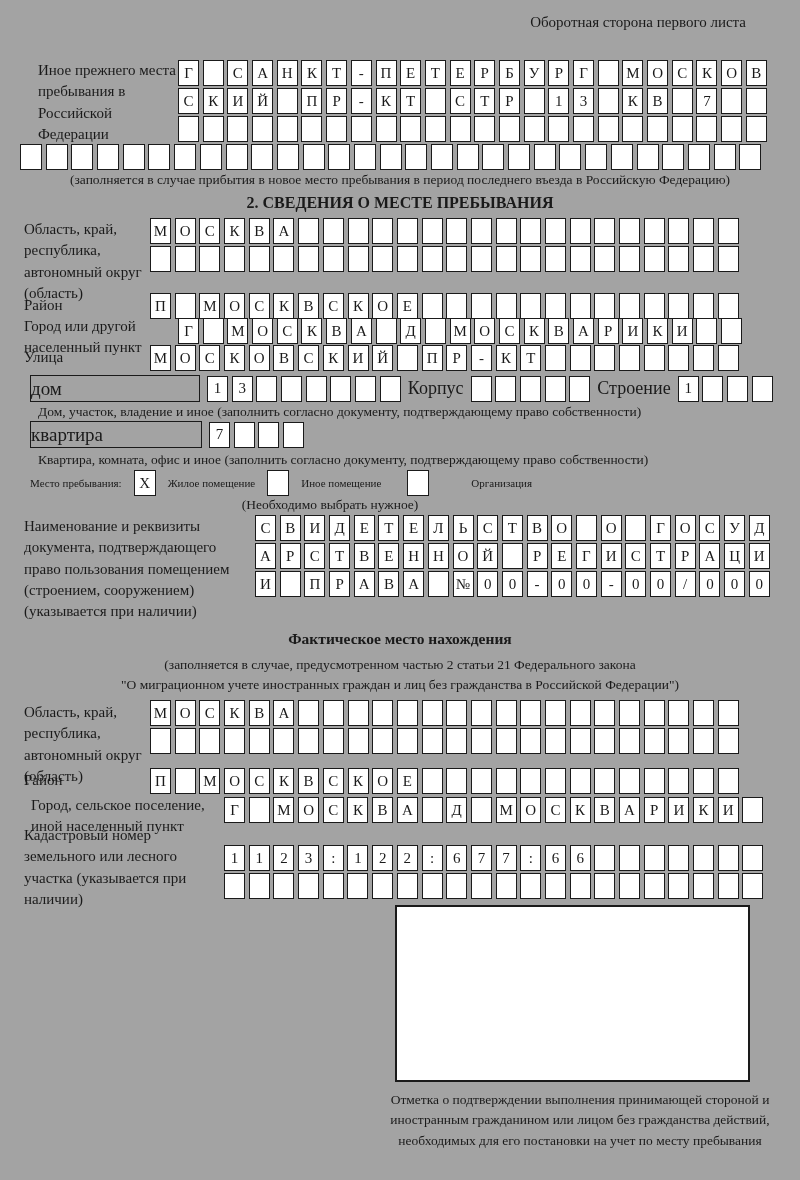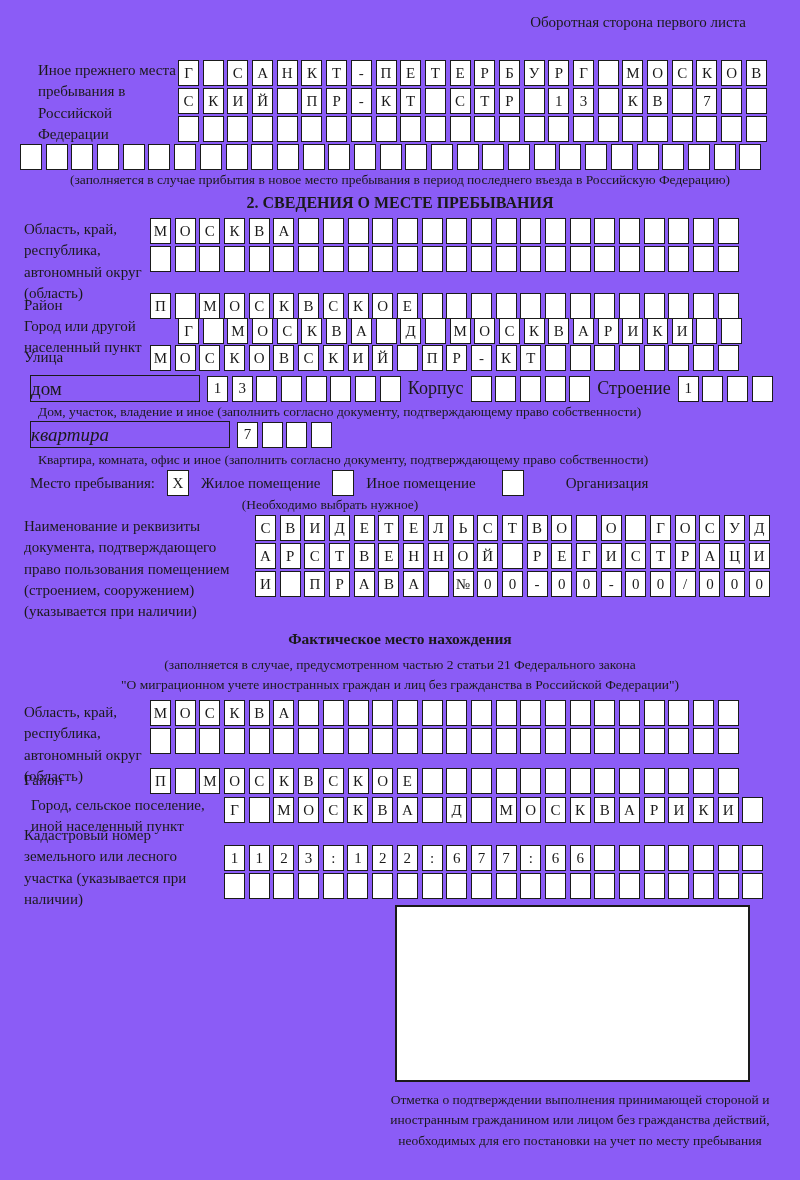--- a/index.html
+++ b/index.html
@@ -1,17 +1,17 @@
 <!DOCTYPE html>
 <html><head>
 <meta charset="utf-8">
 <style>
   html,body{margin:0;padding:0;background:#fff;}
   .page{
-    position:relative;width:800px;height:1180px;background:#8b5cf6;overflow:hidden;
+    position:relative;width:800px;height:1180px;background:#a3a3a3;overflow:hidden;
     font-family:"Liberation Serif","DejaVu Serif",serif;color:#1a1a1a;
   }
   .abs{position:absolute;}
   .corner-note{top:14px;right:54px;font-size:15px;}
   .lbl{font-size:15px;line-height:1.42;}
   .note{font-size:13.5px;}
   .center{left:0;width:800px;text-align:center;}
   .sec-title{font-weight:bold;font-size:16px;}
   .sub-title{font-weight:bold;font-size:15.5px;}
   .cellrow{display:flex;gap:3.7px;}
@@ -21,21 +21,21 @@
     font-size:15px;line-height:1;flex:0 0 auto;background:#fff;
   }
   .wide .cell{width:22px;}
   .widebox{
     box-sizing:border-box;border:1.5px solid #1a1a1a;height:27px;
     display:flex;align-items:center;font-size:19px;flex:0 0 auto;
   }
   .inlinerow{display:flex;align-items:center;gap:7px;}
   .inlinerow .txt{font-size:18px;white-space:nowrap;}
   .cbx-row{display:flex;align-items:center;gap:12px;}
-  .cbx-row .txt{font-size:15px;white-space:nowrap;}
+  .cbx-row .txt{font-size:11px;white-space:nowrap;}
   .cbox{width:22px;height:26px;}
   .stamp-box{box-sizing:border-box;border:2px solid #1a1a1a;background:#fff;}
   .note-c{text-align:center;line-height:1.5;}
 </style>
 </head>
 <body>
 
 <div class="page">
 
   <div class="abs corner-note">Оборотная сторона первого листа</div>
@@ -317,21 +317,21 @@
     <div class="cellrow">
         <div class="cell">1</div>
         <div class="cell"></div>
         <div class="cell"></div>
         <div class="cell"></div>
       </div>
   </div>
   <div class="abs note" style="top:404px;left:38px;">Дом, участок, владение и иное (заполнить согласно документу, подтверждающему право собственности)</div>
 
   <div class="abs inlinerow" style="top:421px;left:30px;">
-    <div class="widebox" style="width:200px;font-style:italic;">
+    <div class="widebox" style="width:172px;">
       <span>квартира</span>
     </div>
     <div class="cellrow">
         <div class="cell">7</div>
         <div class="cell"></div>
         <div class="cell"></div>
         <div class="cell"></div>
       </div>
   </div>
   <div class="abs note" style="top:452px;left:38px;">Квартира, комната, офис и иное (заполнить согласно документу, подтверждающему право собственности)</div>

